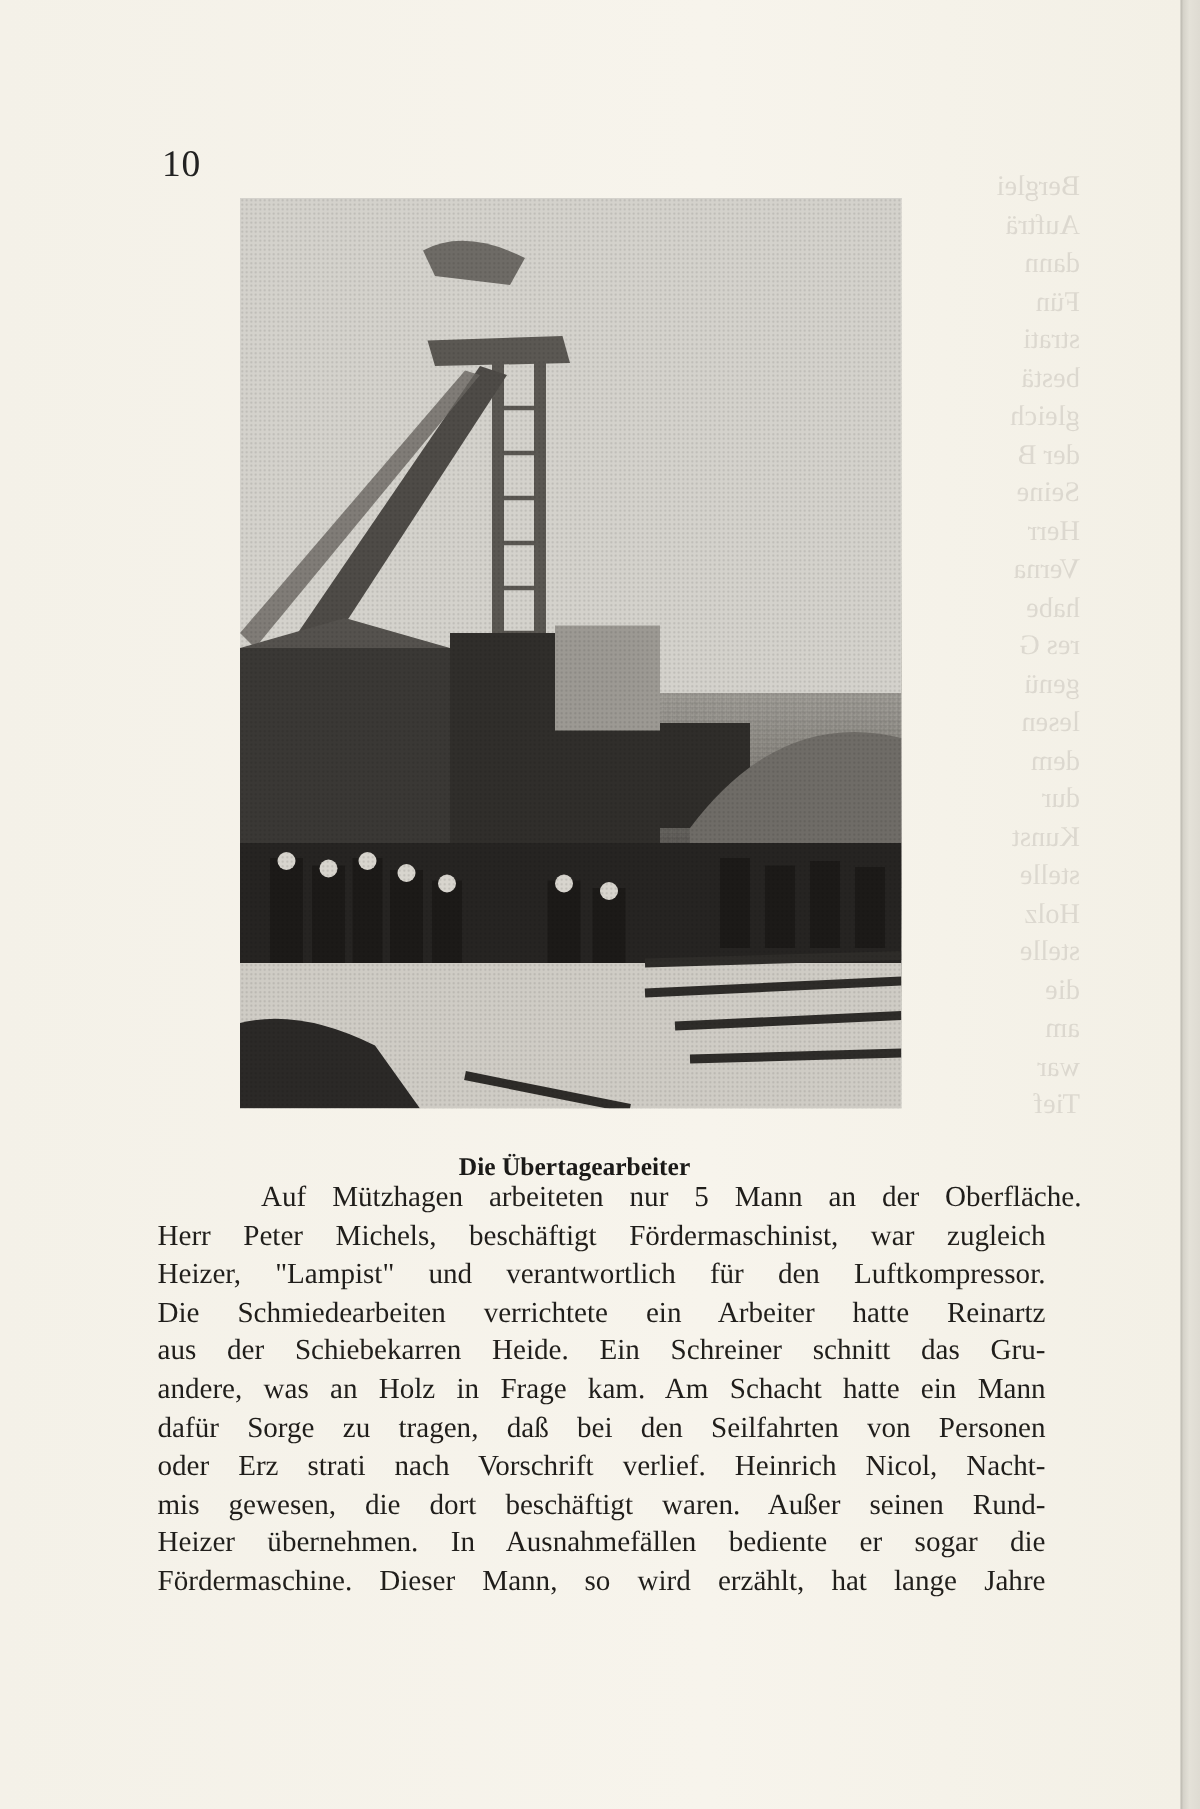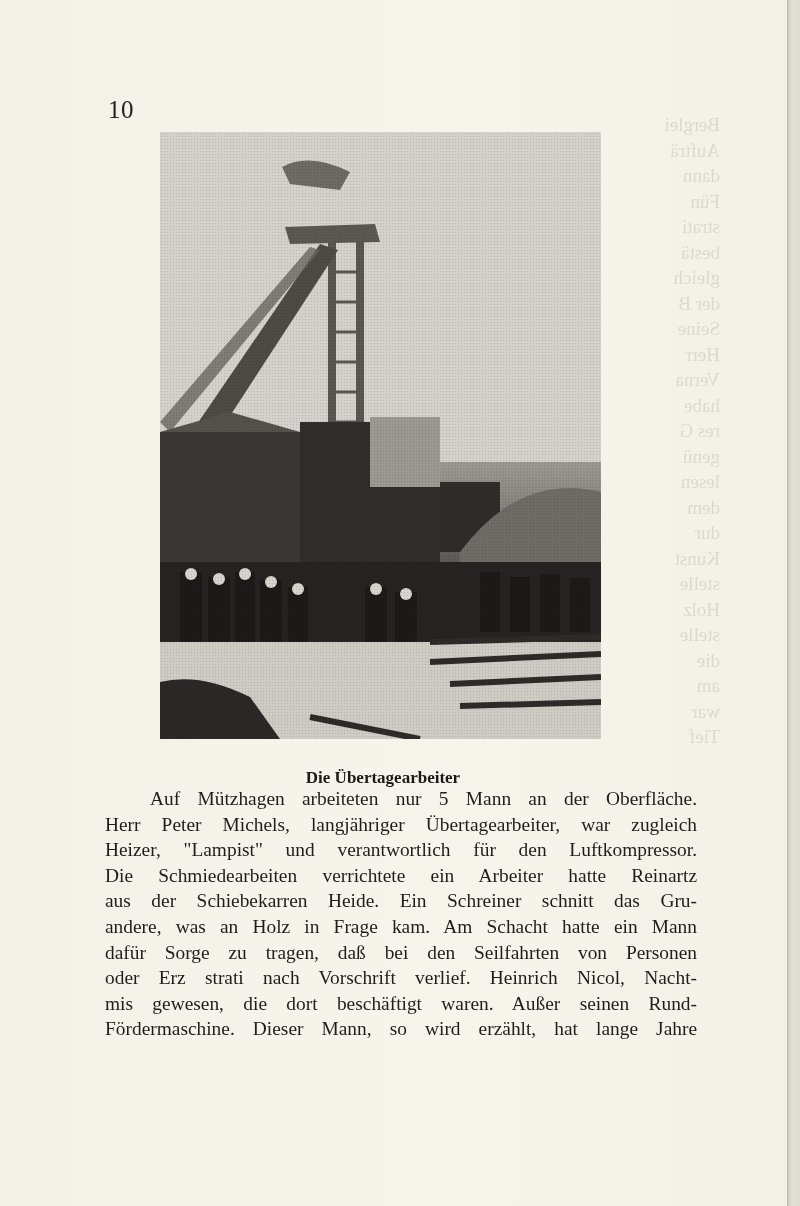--- a/index.html
+++ b/index.html
@@ -48,21 +48,21 @@
     .body-text {
       position: absolute; left: 105px; top: 786px; width: 592px;
       font-size: 19.4px; line-height: 25.6px; color: #201e1b;
     }
     .body-text .line {
       display: block; text-align: justify; text-align-last: justify;
       white-space: nowrap; height: 25.6px;
     }
     .body-text .line.first { padding-left: 45px; }
     .body-text .line > span { display: inline-block; width: 100%; text-align: justify; text-align-last: justify; white-space: normal; }
-    .body-text .line.first > span { width: calc(100% - 0px); }
+    .body-text .line.first > span { width: calc(100% - 0px); margin-left: 24px; }
   </style>
 </head>
 <body>
 
 <div class="page">
 
   <div class="show-through">
     <div>Berglei</div>
     <div>Aufträ</div>
     <div>dann</div>
@@ -166,25 +166,26 @@
       <rect width="441" height="607" fill="url(#ht)"></rect>
     </svg>
   </div>
 
   <div class="caption">
     <span>Die Übertagearbeiter</span>
   </div>
 
   <div class="body-text">
     <div class="line first"><span>Auf Mützhagen arbeiteten nur 5 Mann an der Oberfläche.</span></div>
-    <div class="line"><span>Herr Peter Michels, langjähriger Übertagearbeiter, war zugleich</span></div>
+    <div class="line"><span>Herr Peter Michels, beschäftigt Fördermaschinist, war zugleich</span></div>
     <div class="line"><span>Heizer, "Lampist" und verantwortlich für den Luftkompressor.</span></div>
     <div class="line"><span>Die Schmiedearbeiten verrichtete ein Arbeiter hatte Reinartz</span></div>
     <div class="line"><span>aus der Schiebekarren Heide. Ein Schreiner schnitt das Gru-</span></div>
     <div class="line"><span>andere, was an Holz in Frage kam. Am Schacht hatte ein Mann</span></div>
     <div class="line"><span>dafür Sorge zu tragen, daß bei den Seilfahrten von Personen</span></div>
     <div class="line"><span>oder Erz strati nach Vorschrift verlief. Heinrich Nicol, Nacht-</span></div>
     <div class="line"><span>mis gewesen, die dort beschäftigt waren. Außer seinen Rund-</span></div>
+    <div class="line"><span>Heizer übernehmen. In Ausnahmefällen bediente er sogar die</span></div>
     <div class="line"><span>Fördermaschine. Dieser Mann, so wird erzählt, hat lange Jahre</span></div>
   </div>
 </div>
 
 <div class="edge-strip"></div>
 
 </body></html>

